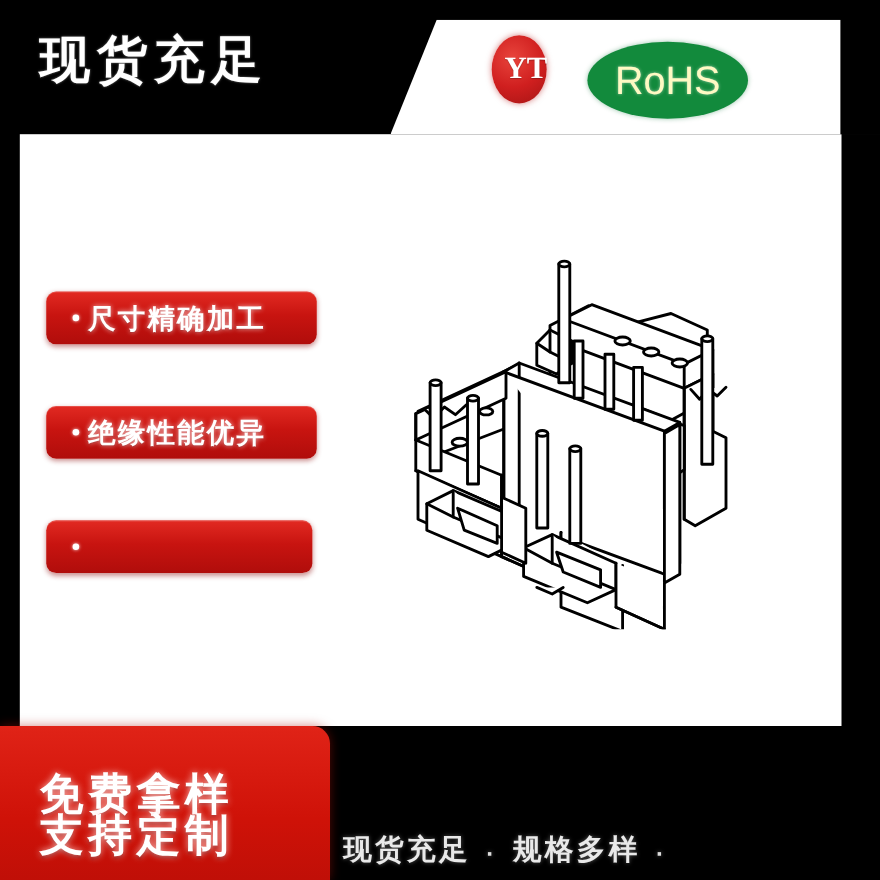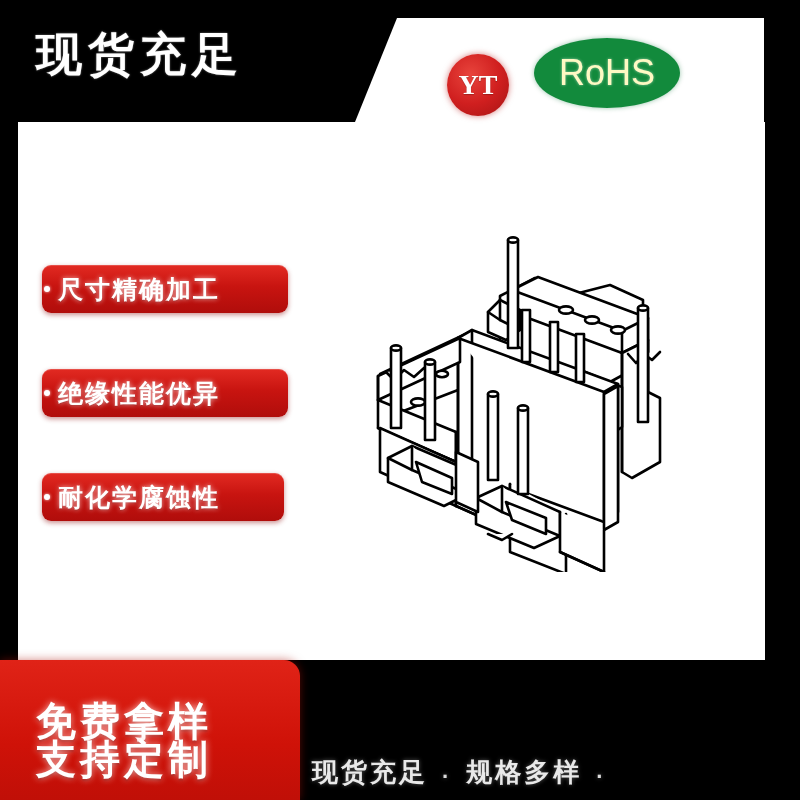--- a/index.html
+++ b/index.html
@@ -32,21 +32,21 @@
     position:absolute;left:36px;top:24px;
     font-size:46px;font-weight:bold;color:#ffffff;
     letter-spacing:6px;
     line-height:60px;
     text-shadow:0 0 2px rgba(255,255,255,.5);
     white-space:nowrap;
   }
 
   
   .yt-logo{
-    position:absolute;left:447px;top:54px;width:62px;height:62px;border-radius:50%;
+    position:absolute;left:447px;top:32px;width:50px;height:62px;border-radius:50%;
     background:radial-gradient(circle at 38% 33%, #e8443c 0%, #d01f1f 52%, #a51414 100%);
     box-shadow:0 0 6px rgba(180,20,20,.55);
   }
   .yt-logo span{
     position:absolute;left:0;top:0;width:62px;height:62px;
     display:flex;align-items:center;justify-content:center;
     font-family:"Liberation Serif","DejaVu Serif",serif;
     font-weight:bold;font-size:28px;color:#fff;letter-spacing:0px;
     text-shadow:0 1px 1px rgba(0,0,0,.25);
   }
@@ -63,21 +63,21 @@
 
   
   .badges{position:absolute;left:42px;top:265px;width:260px;}
   .badge{
     position:relative;
     border-radius:9px;
     background:linear-gradient(180deg,#e22a22 0%,#c81410 45%,#b00d0b 100%);
     box-shadow:0 2px 5px rgba(140,10,10,.45), inset 0 1px 0 rgba(255,255,255,.18);
     color:#fff;
     display:flex;align-items:center;
-    padding:0 10px 0 2px;
+    padding:0 10px 0 24px;
     box-sizing:border-box;
     margin-bottom:56px;
     height:48px;
     text-align:center;
   }
   .badge .dot{
     width:6px;height:6px;border-radius:50%;background:#fff;
     margin-right:8px;flex:0 0 auto;
     box-shadow:0 0 3px rgba(255,255,255,.9);
   }
@@ -154,21 +154,20 @@
       <span class="btxt">尺寸精确加工</span>
     </div>
 
     <div class="badge badge-2">
       <span class="dot"></span>
       <span class="btxt">绝缘性能优异</span>
     </div>
 
     <div class="badge badge-3">
       <span class="dot"></span>
-      <span class="btxt">耐化学腐蚀性</span>
     </div>
 
   </div>
 
   <div class="product">
     <svg viewBox="0 0 350 350" xmlns="http://www.w3.org/2000/svg">
       <g fill="#ffffff" stroke="#000000" stroke-width="2.6" stroke-linejoin="round" stroke-linecap="round">
 
         <path d="M140 74 L175 56 L215 72 L250 63 L283 78 L283 142 L250 160 L215 146 L175 160 L140 140 Z" fill="#ffffff"></path>
 

